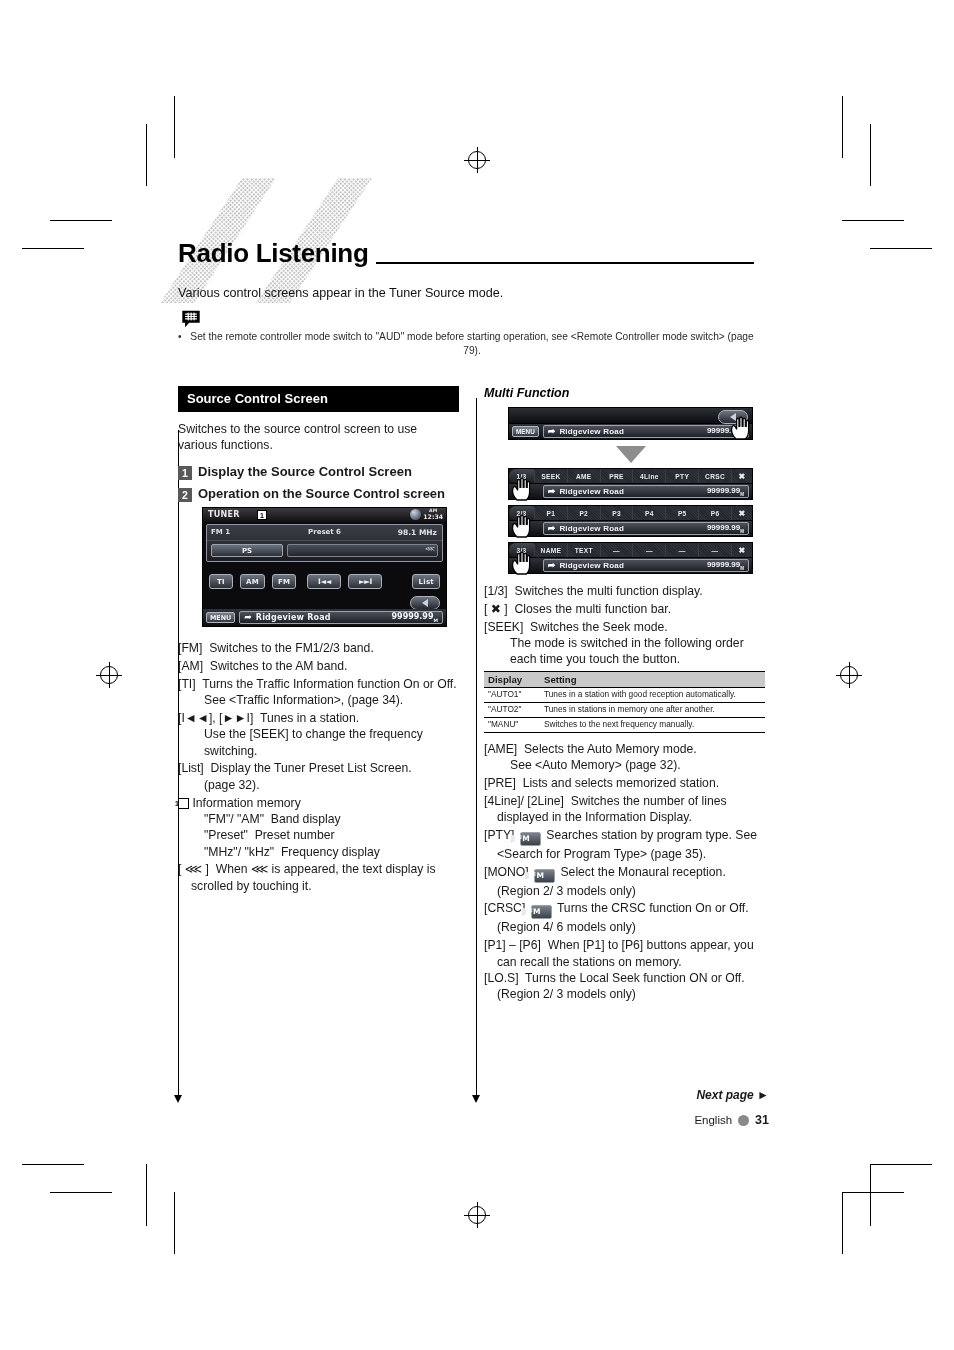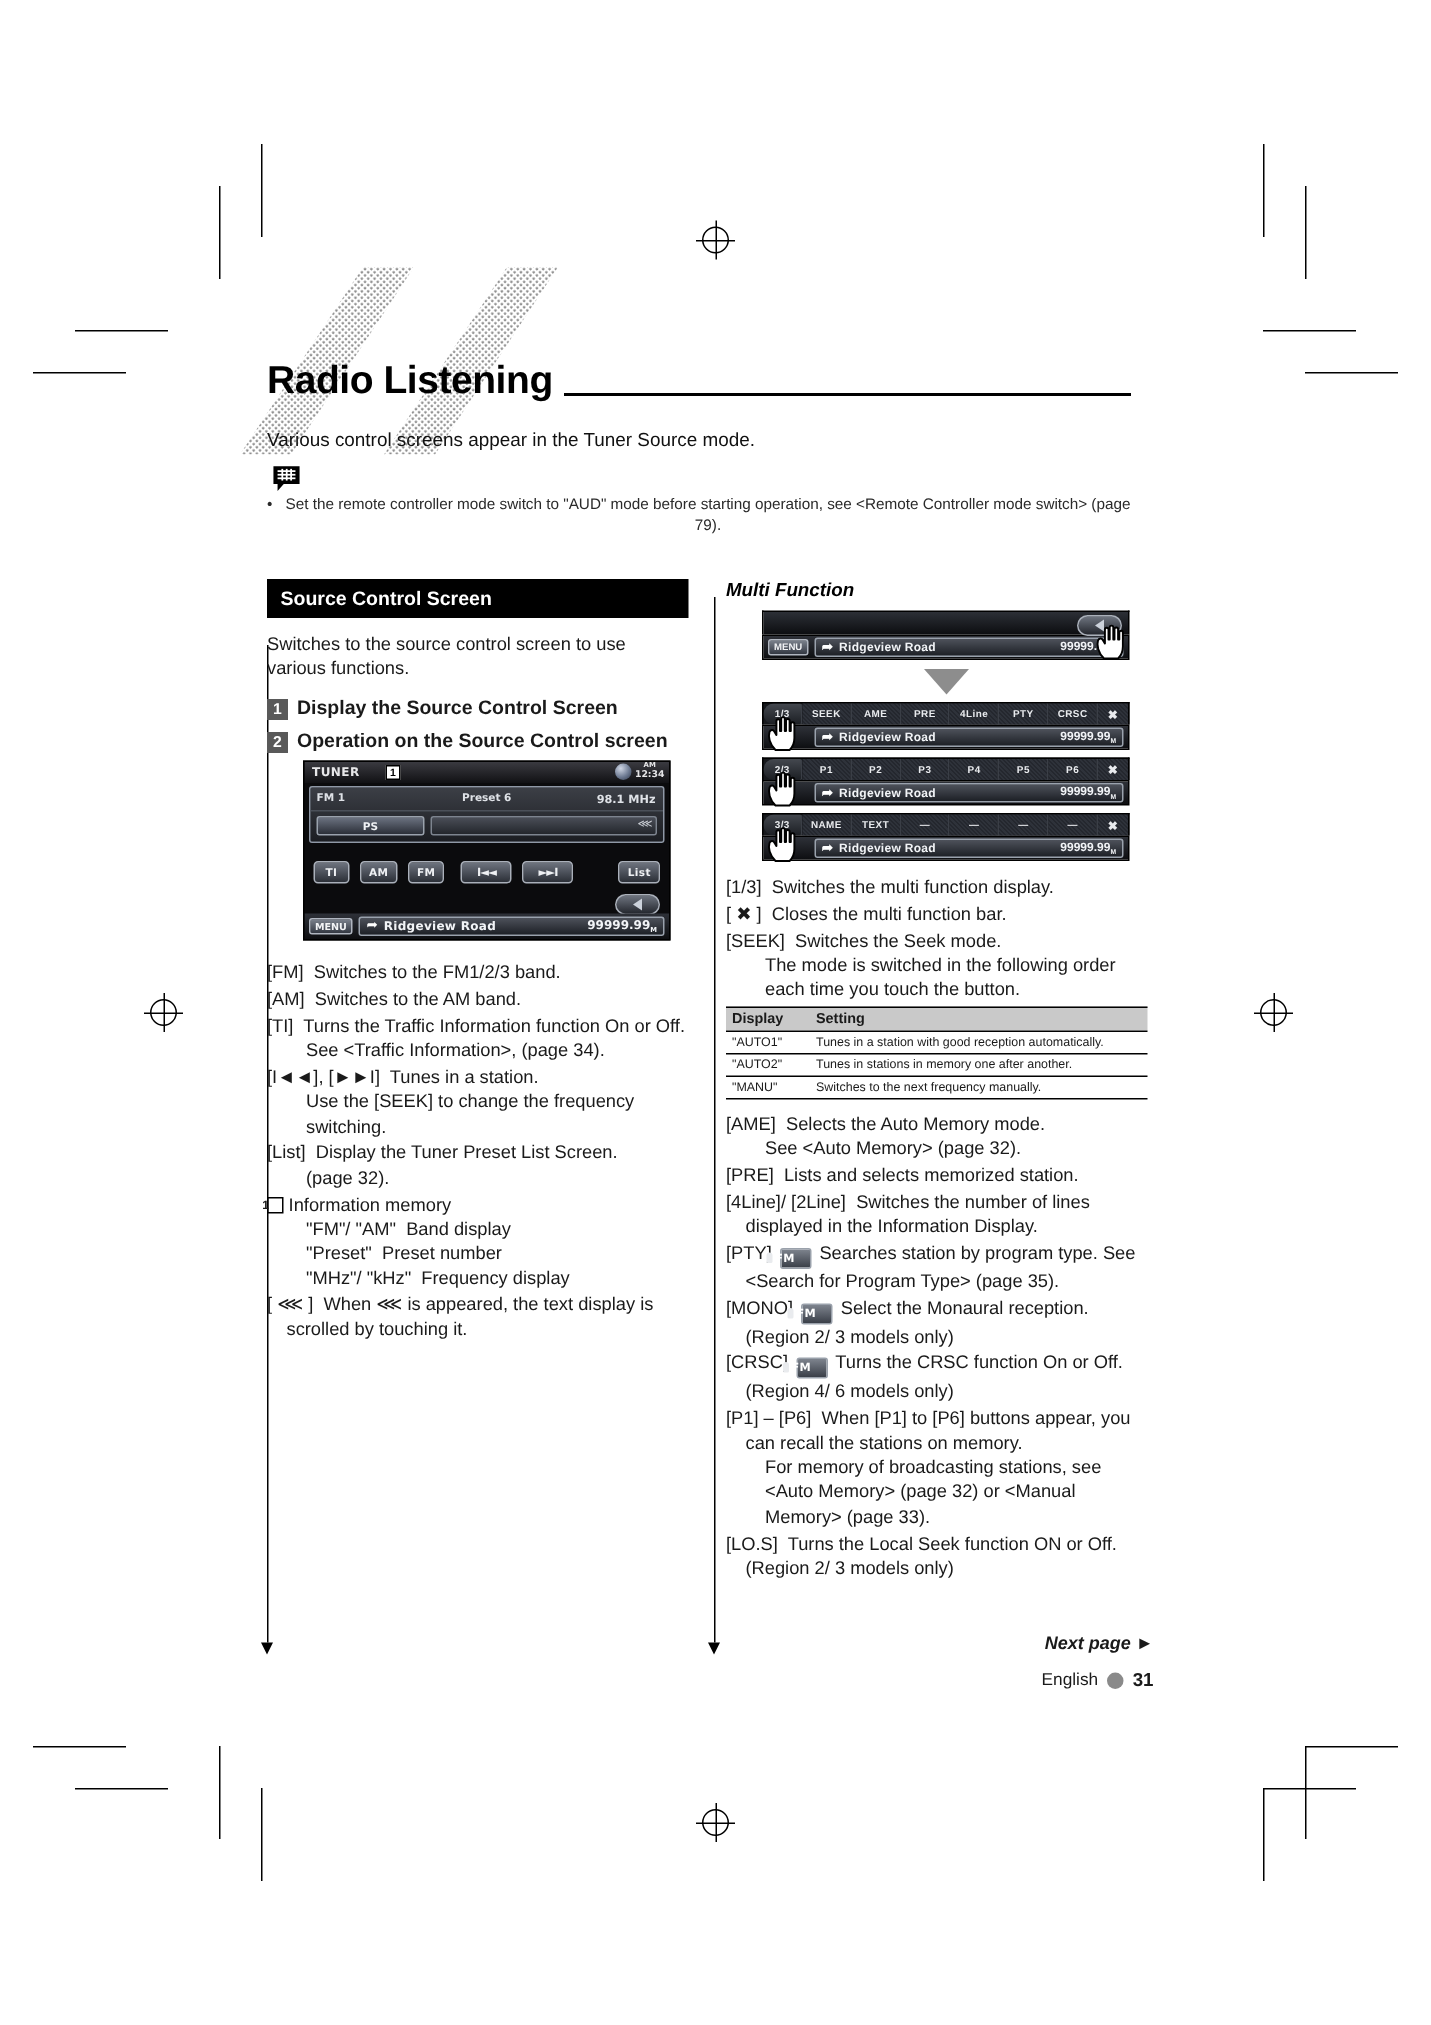--- a/index.html
+++ b/index.html
@@ -568,23 +568,20 @@
       <div class="row"><b>[PTY]</b>
         <span class="fmtag"><i class="pin"></i><span>FM</span></span>
         <span>Searches station by program type. See &lt;Search for Program Type&gt; (page 35).</span></div>
       <div class="row"><b>[MONO]</b>
         <span class="fmtag"><i class="pin"></i><span>FM</span></span>
         <span>Select the Monaural reception. (Region 2/ 3 models only)</span></div>
       <div class="row"><b>[CRSC]</b>
         <span class="fmtag"><i class="pin"></i><span>FM</span></span>
         <span>Turns the CRSC function On or Off. (Region 4/ 6 models only)</span></div>
       <div class="row tight"><b>[P1] – [P6]</b>&nbsp; <span>When [P1] to [P6] buttons appear, you can recall the stations on memory.</span></div>
-      <div class="row">
-          <span class="sub">For memory of broadcasting stations, see &lt;Auto Memory&gt; (page 32) or &lt;Manual Memory&gt; (page 33).</span>
-        </div>
       <div class="row"><b>[LO.S]</b>&nbsp; <span>Turns the Local Seek function ON or Off. (Region 2/ 3 models only)</span></div>
     </div>
   </div>
 
   <div class="nextpage">Next page ►</div>
   <div class="footer">
     <span>English</span>
     <span class="dot"></span>
     <span class="pg">31</span>
   </div>

